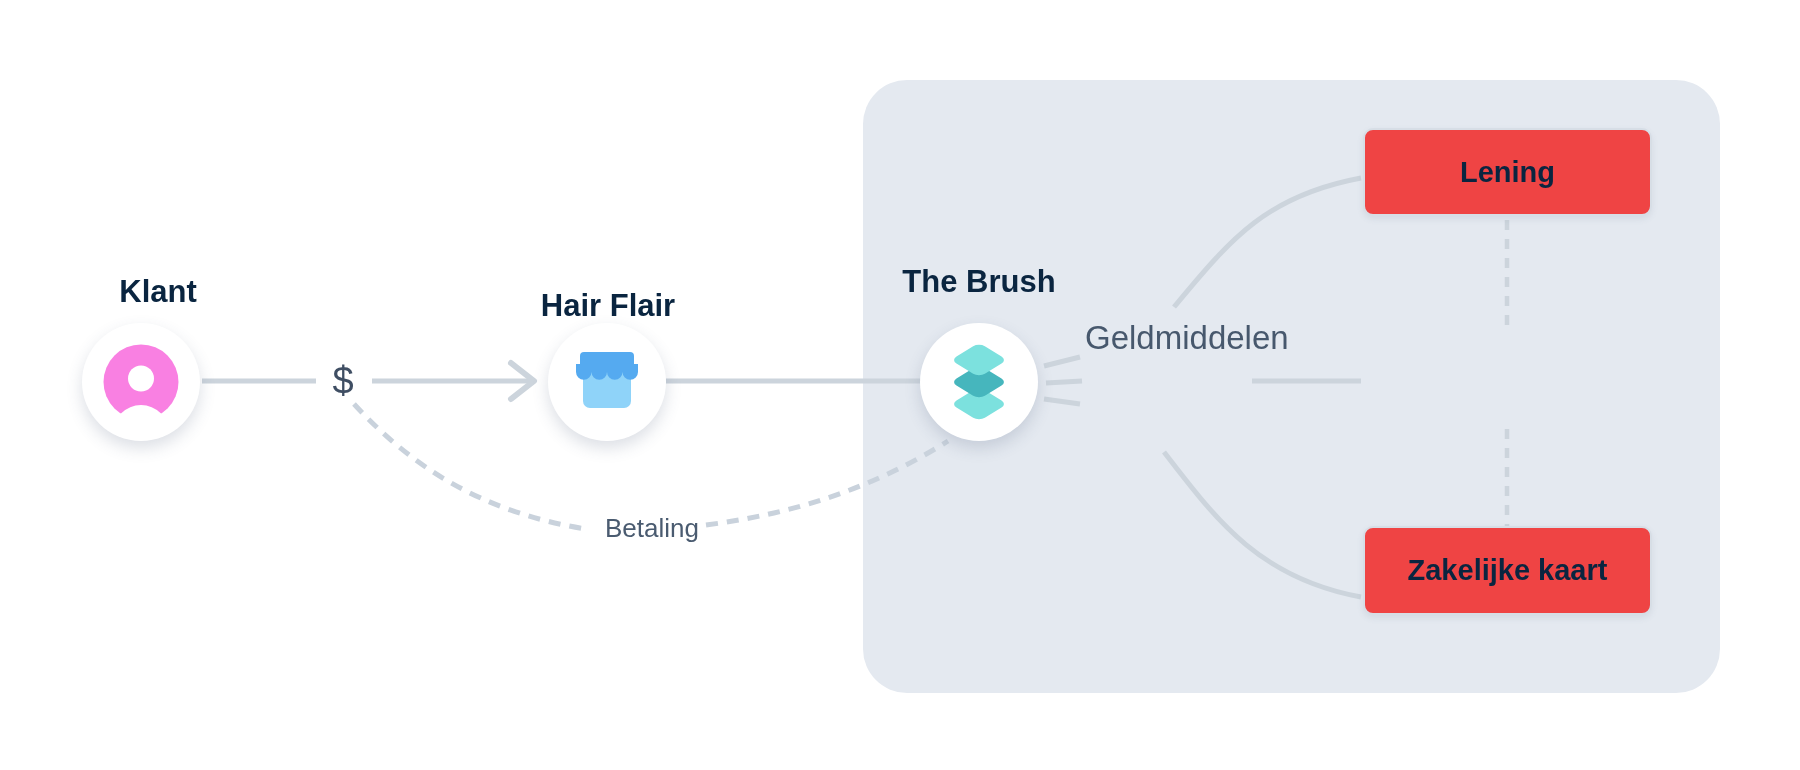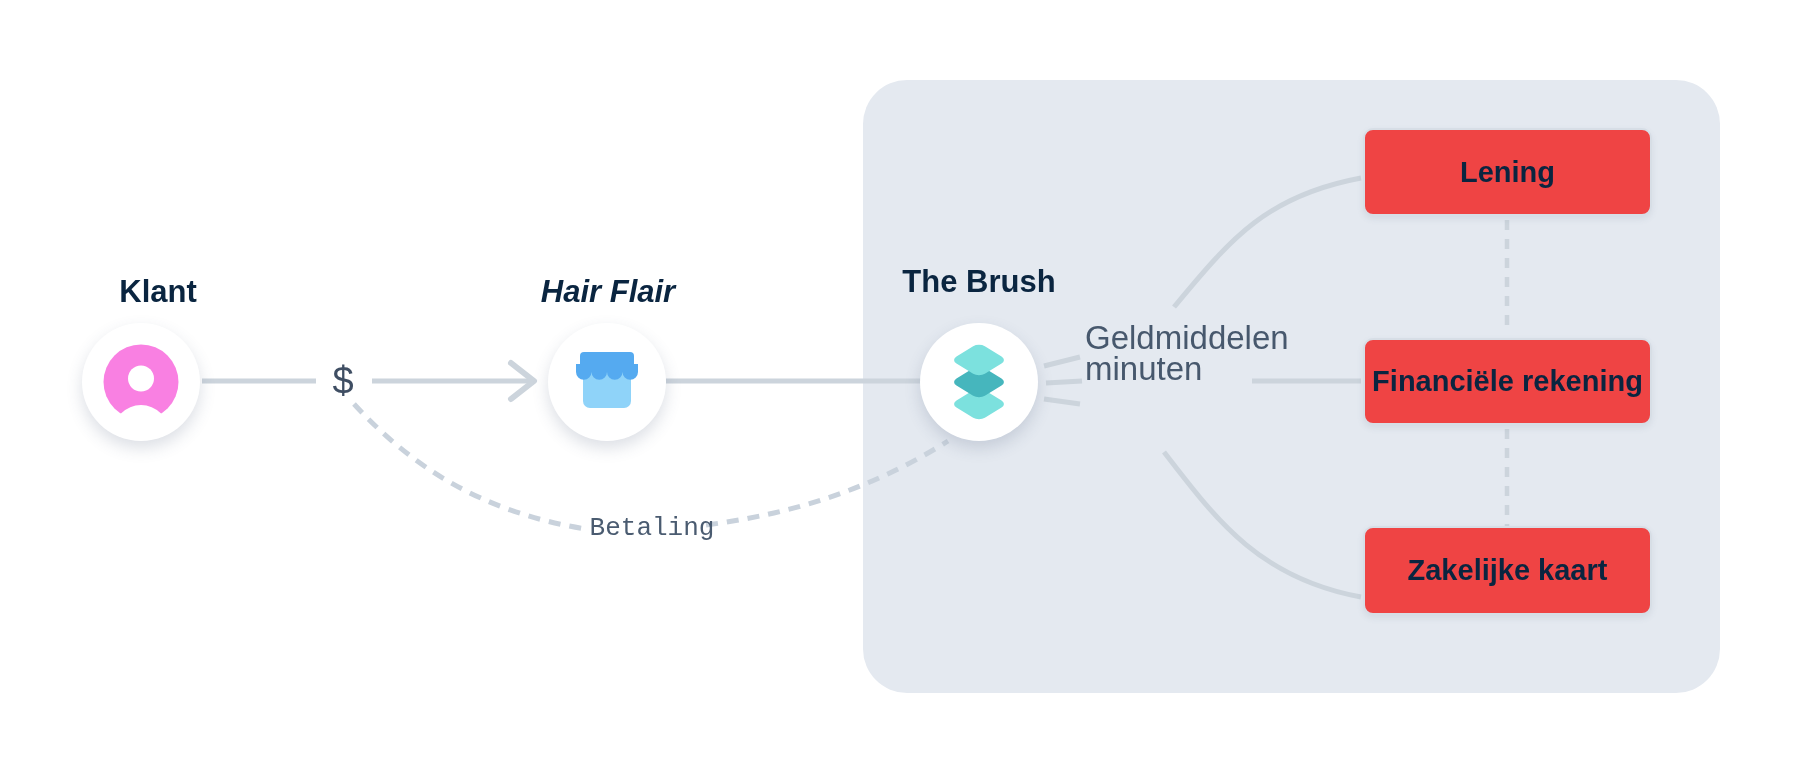--- a/index.html
+++ b/index.html
@@ -22,30 +22,30 @@
   }
   .node-klant{left:82px;top:323px;}
   .node-hairflair{left:548px;top:323px;}
   .node-brush{left:920px;top:323px;}
   
   .node-label{
     position:absolute;transform:translateX(-50%);z-index:2;
     font-size:31px;font-weight:bold;color:#0a2540;white-space:nowrap;
   }
   .label-klant{left:142px;top:274px;margin-left:16px;}
-  .label-hairflair{left:608px;top:274px;font-style:italic;}
+  .label-hairflair{left:608px;top:288px;}
   .label-brush{left:979px;top:264px;}
   
   .dollar{
     position:absolute;left:343px;top:381px;transform:translate(-50%,-50%);
     font-size:38px;color:#3f4e63;z-index:2;
   }
   .betaling{
     position:absolute;left:652px;top:528px;transform:translate(-50%,-50%);
-    font-size:26px;color:#4a5b70;z-index:2;white-space:nowrap;font-family:Liberation Mono, monospace;
+    font-size:26px;color:#4a5b70;z-index:2;white-space:nowrap;
   }
   .funds-note{
     position:absolute;left:1085px;top:322px;width:200px;z-index:2;
     font-size:33px;line-height:31px;color:#47586d;
   }
   .funds-note span{display:block;}
   
   .product-box{
     position:absolute;left:1363px;width:289px;z-index:2;
     background:#ef4444;border:2px solid #d7dee6;border-radius:10px;
@@ -134,20 +134,18 @@
           <rect x="-17" y="-17" width="34" height="34" rx="7" fill="#7ce1de"></rect>
         </g>
       </svg>
     </span>
   </div>
 
   <div class="dollar">$</div>
   <div class="betaling">Betaling</div>
   <div class="funds-note">
     <span>Geldmiddelen</span>
-    <span>minuten</span>
   </div>
 
   <div class="product-box box-lening">Lening</div>
-  <div class="product-box box-rekening">Financiële rekening</div>
   <div class="product-box box-kaart">Zakelijke kaart</div>
 
 </div>
 
 </body></html>

